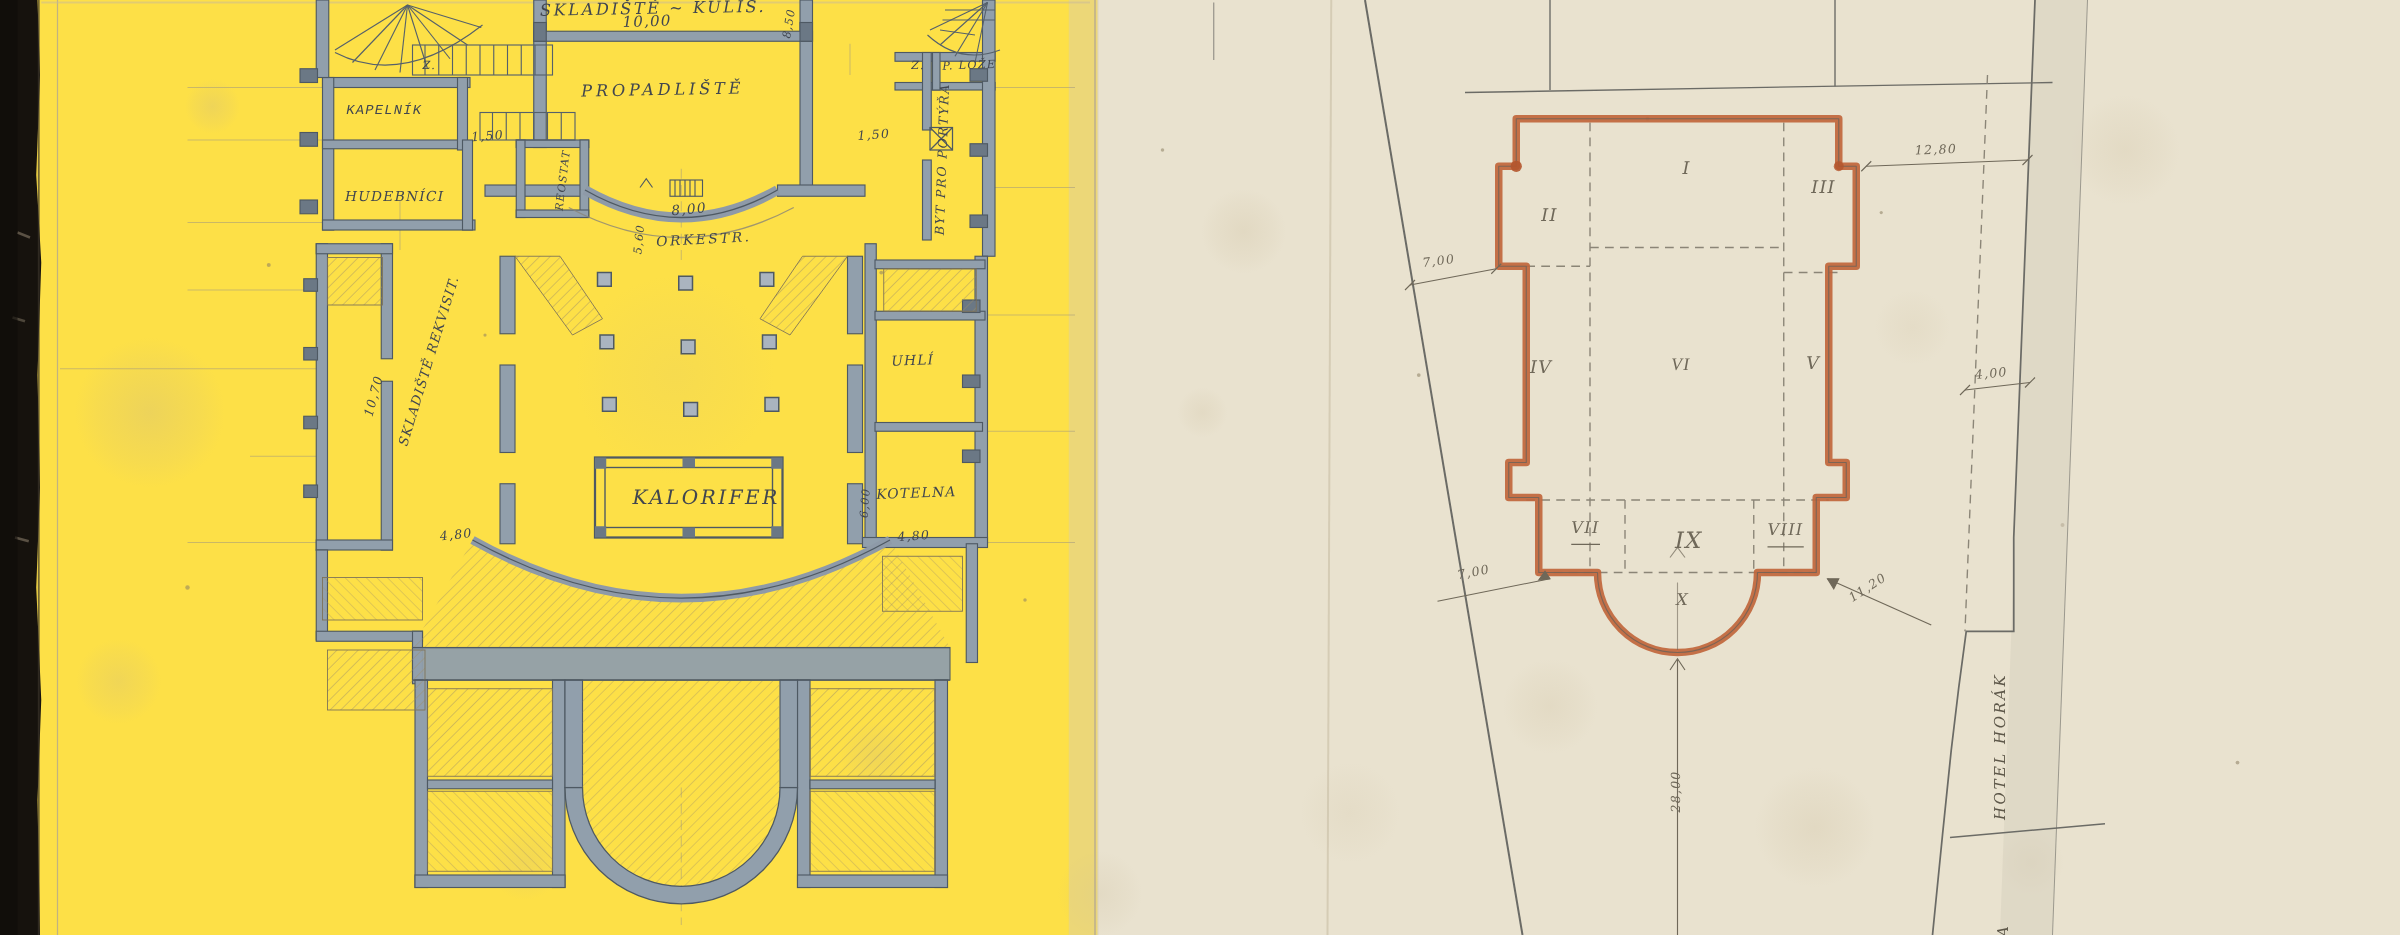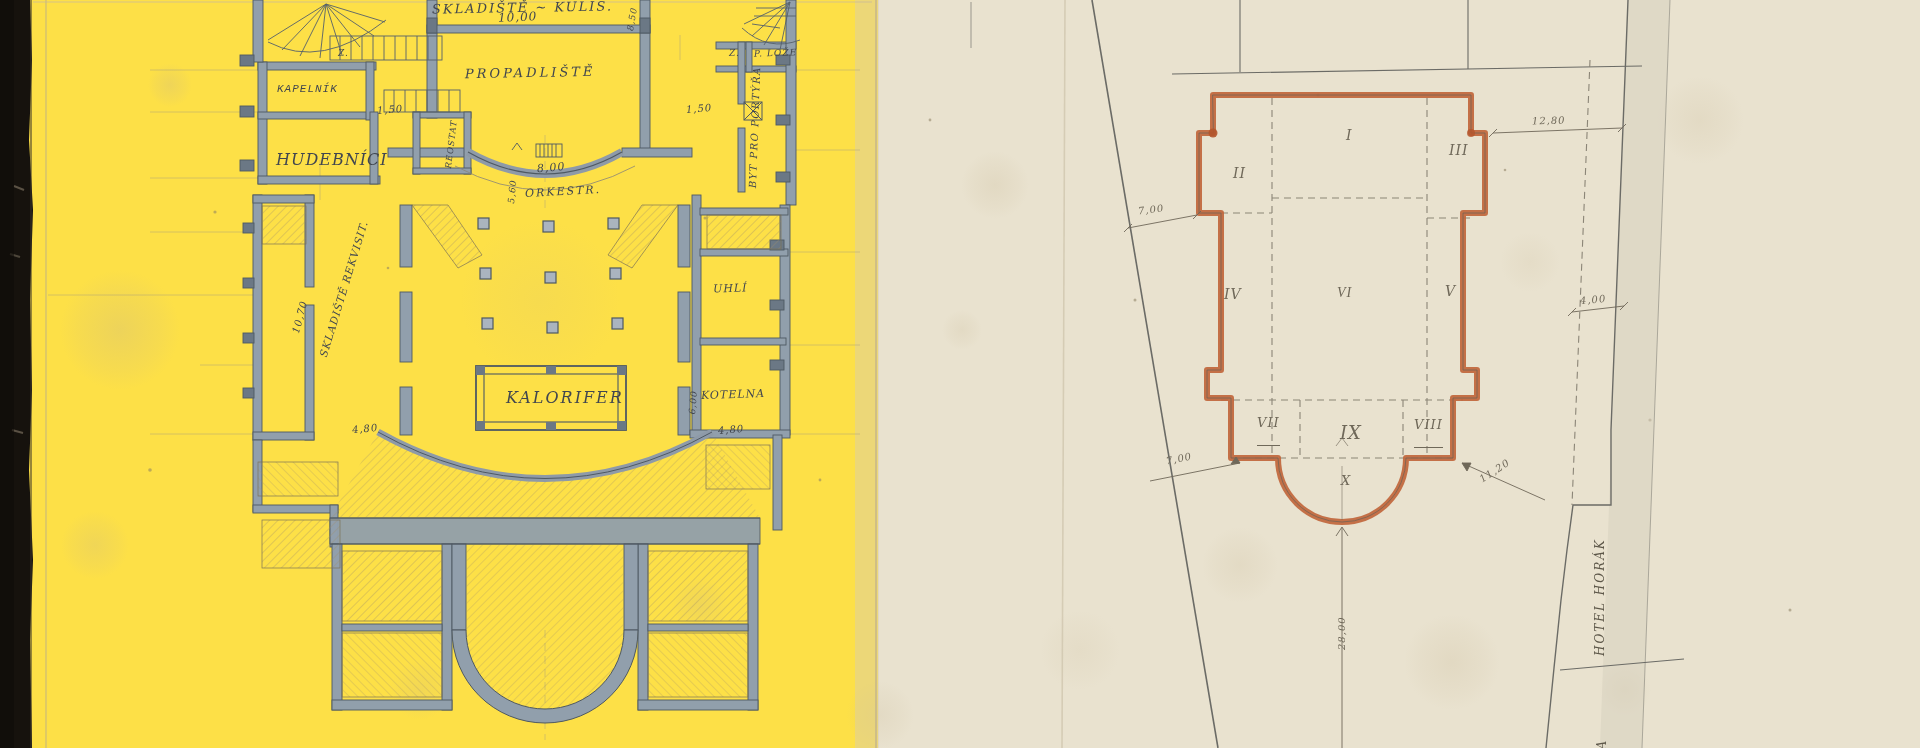--- a/index.html
+++ b/index.html
@@ -5,21 +5,21 @@
   html,body{margin:0;padding:0;background:#2a2620;}
   #canvas{position:relative;width:1920px;height:748px;overflow:hidden;
           background:#fde047;font-family:"DejaVu Serif",serif;}
   #rightsheet{position:absolute;left:878px;top:0;width:1042px;height:748px;
           background:#e9e2cf;}
   svg{position:absolute;left:0;top:0;}
   .lbl{position:absolute;white-space:nowrap;font-family:"DejaVu Serif",serif;
        font-style:italic;color:#41464f;letter-spacing:1px;line-height:1;}
   .pencil{color:#6f6859;}
   .vert{transform-origin:0 0;}
-  .und{border-bottom:1px solid #6f6859;padding-bottom:16px;}
+  .und{border-bottom:1px solid #6f6859;padding-bottom:6px;}
 </style>
 </head>
 <body>
 
 <div id="canvas">
   <div id="rightsheet"></div>
 
   <svg width="1920" height="748" viewBox="0 0 1920 748">
     <defs>
       <pattern id="ht" width="6" height="6" patternUnits="userSpaceOnUse" patternTransform="rotate(45)">
@@ -356,21 +356,21 @@
     </g>
   </svg>
 
   <div class="lbl" style="left:432px;top:1px;font-size:13px;letter-spacing:2px;transform:rotate(-1deg);">SKLADIŠTĚ ~ KULIS.</div>
   <div class="lbl" style="left:498px;top:11px;font-size:12px;transform:rotate(-2deg);">10,00</div>
   <div class="lbl vert" style="left:626px;top:30px;font-size:9px;transform:rotate(-80deg);">8,50</div>
   <div class="lbl" style="left:465px;top:66px;font-size:13px;letter-spacing:3px;transform:rotate(-1deg);">PROPADLIŠTĚ</div>
   <div class="lbl" style="left:277px;top:84px;font-size:11px;font-family:Liberation Mono, monospace;">KAPELNÍK</div>
   <div class="lbl" style="left:338px;top:49px;font-size:9px;">Z.</div>
   <div class="lbl" style="left:377px;top:105px;font-size:10px;transform:rotate(-4deg);">1,50</div>
-  <div class="lbl" style="left:276px;top:152px;font-size:16px;">HUDEBNÍCI</div>
+  <div class="lbl" style="left:276px;top:152px;font-size:11px;">HUDEBNÍCI</div>
   <div class="lbl vert" style="left:444px;top:168px;font-size:8.5px;transform:rotate(-83deg);">REOSTAT</div>
   <div class="lbl" style="left:537px;top:162px;font-size:11px;transform:rotate(-5deg);">8,00</div>
   <div class="lbl vert" style="left:507px;top:203px;font-size:9px;transform:rotate(-84deg);">5,60</div>
   <div class="lbl" style="left:525px;top:186px;font-size:11px;letter-spacing:2px;transform:rotate(-3deg);">ORKESTR.</div>
   <div class="lbl vert" style="left:318px;top:355px;font-size:10.5px;transform:rotate(-73deg);">SKLADIŠTĚ REKVISIT.</div>
   <div class="lbl vert" style="left:291px;top:332px;font-size:10px;transform:rotate(-75deg);">10,70</div>
   <div class="lbl" style="left:352px;top:424px;font-size:10px;transform:rotate(-6deg);">4,80</div>
   <div class="lbl" style="left:506px;top:390px;font-size:16px;letter-spacing:2px;font-style:italic;">KALORIFER</div>
   <div class="lbl" style="left:713px;top:283px;font-size:11px;letter-spacing:1px;transform:rotate(-2deg);">UHLÍ</div>
   <div class="lbl vert" style="left:688px;top:414px;font-size:9px;transform:rotate(-85deg);">6,00</div>

